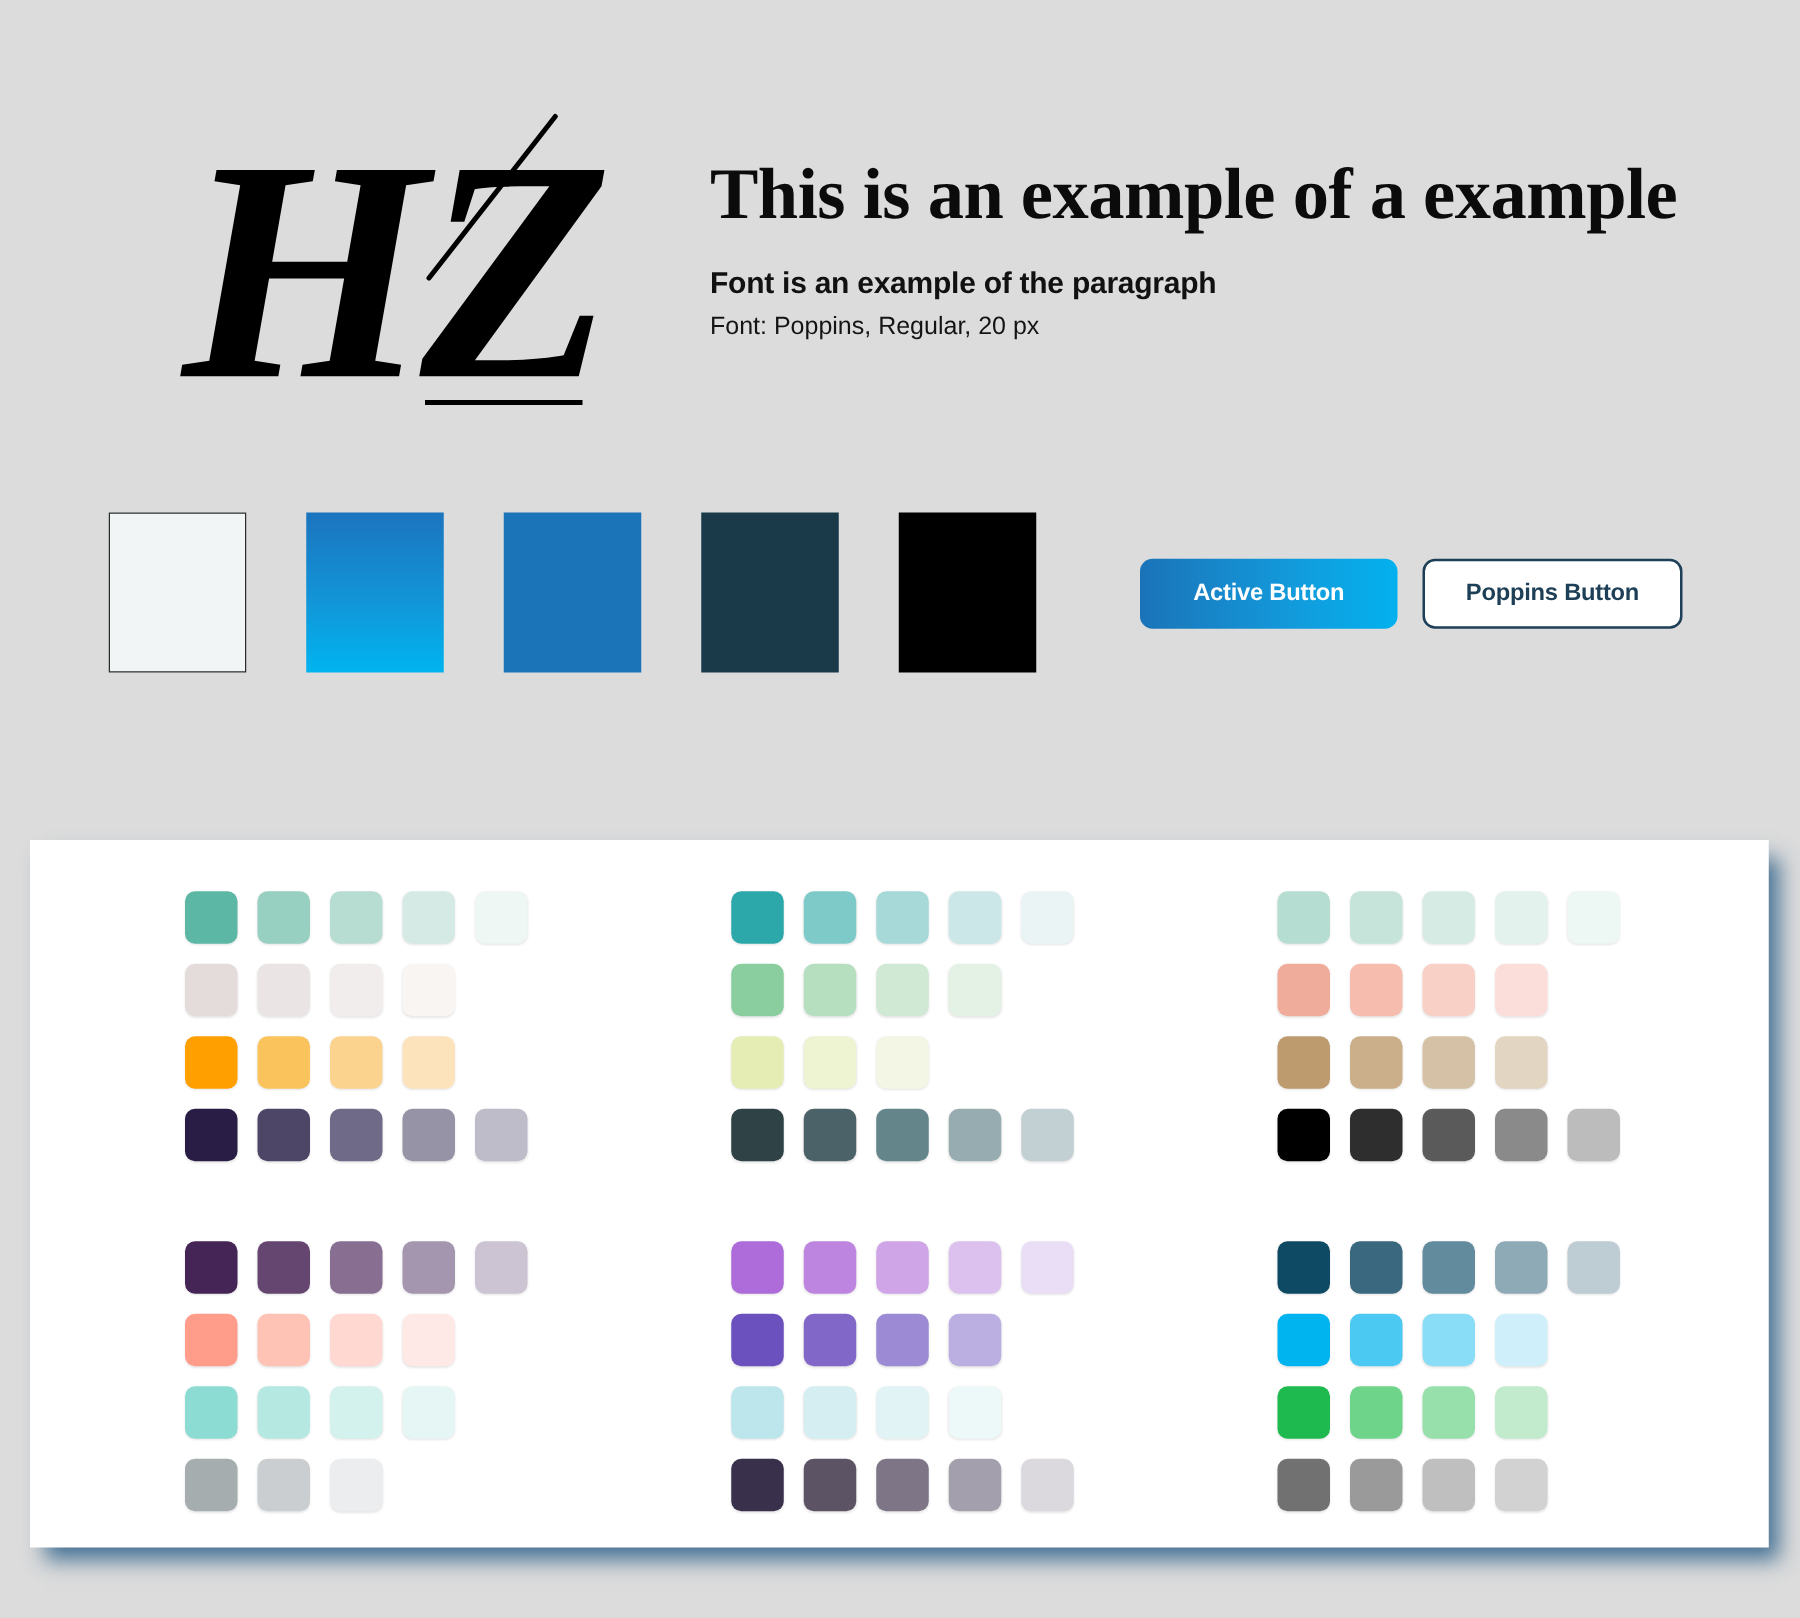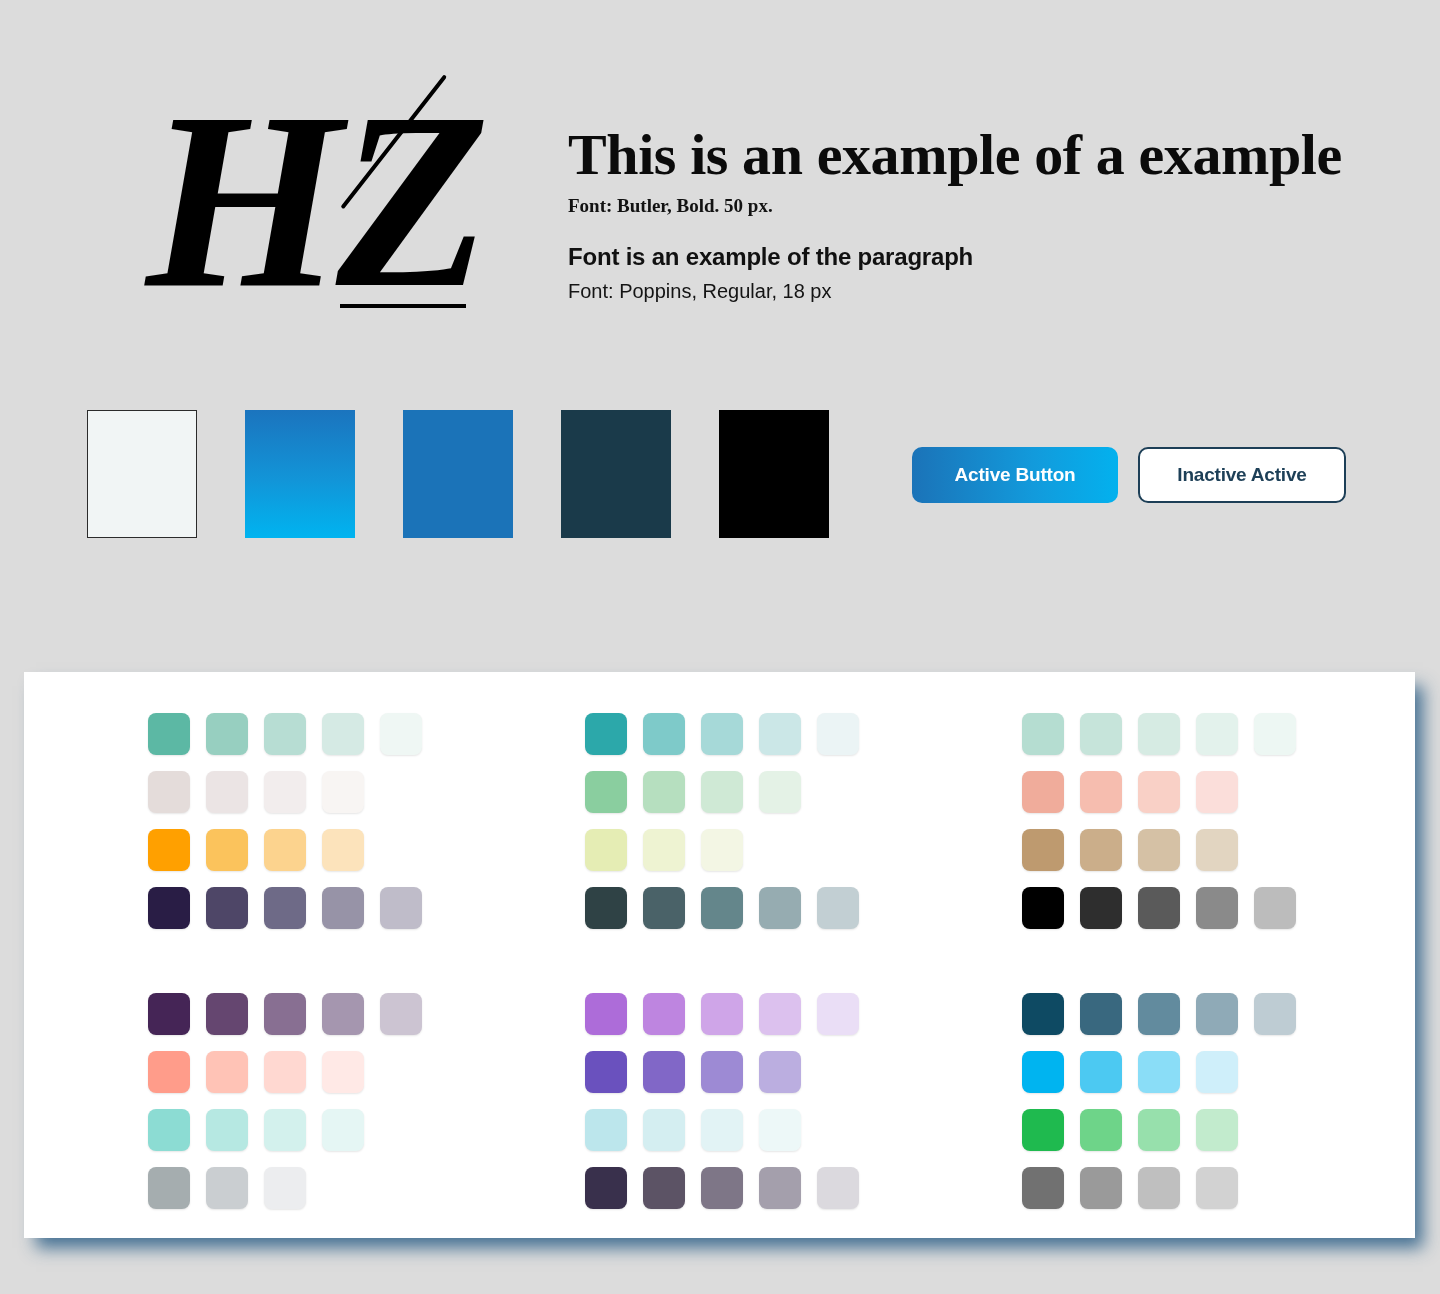--- a/index.html
+++ b/index.html
@@ -16,21 +16,21 @@
     width: 1440px;
     height: 1294px;
     background: #dcdcdc;
     overflow: hidden;
   }
 
   
   #logo-block {
     position: absolute;
     left: 146px;
-    top: 80px;
+    top: 96px;
     width: 400px;
     height: 240px;
   }
   #logo-mark {
     font-family: "Liberation Serif", "DejaVu Serif", serif;
     font-style: italic;
     font-weight: 700;
     font-size: 252px;
     line-height: 240px;
     letter-spacing: -6px;
@@ -196,36 +196,35 @@
 <div id="stage">
 
   <div id="logo-block">
     <div id="logo-mark">HZ</div>
     <div id="logo-strike"></div>
     <div id="logo-strike-bar"></div>
   </div>
 
   <div id="type-block">
     <div id="header-sample">This is an example of a example</div>
-    <div id="header-note">Font: Butler, Bold. 50 px.</div>
     <div id="paragraph-sample">Font is an example of the paragraph</div>
-    <div id="paragraph-note">Font: Poppins, Regular, 18 px</div>
+    <div id="paragraph-note">Font: Poppins, Regular, 20 px</div>
   </div>
 
   <div id="brand-swatches">
       <div class="brand-swatch bordered" style="background: rgb(241, 245, 245);"></div>
       <div class="brand-swatch" style="background: linear-gradient(rgb(27, 116, 190) 0%, rgb(18, 149, 216) 55%, rgb(0, 180, 240) 100%);"></div>
       <div class="brand-swatch" style="background: rgb(27, 115, 184);"></div>
       <div class="brand-swatch" style="background: rgb(26, 58, 74);"></div>
       <div class="brand-swatch" style="background: rgb(0, 0, 0);"></div>
     </div>
 
   <div id="button-group">
     <div class="btn" id="active-button" style="background: linear-gradient(90deg, rgb(27, 115, 184) 0%, rgb(18, 155, 220) 60%, rgb(3, 177, 238) 100%); color: rgb(255, 255, 255);">Active Button</div>
-    <div class="btn" id="inactive-button" style="background: rgb(255, 255, 255); border-color: rgb(29, 63, 87); color: rgb(29, 63, 87);">Inactive Active</div>
+    <div class="btn" id="inactive-button" style="background: rgb(255, 255, 255); border-color: rgb(29, 63, 87); color: rgb(29, 63, 87);">Poppins Button</div>
   </div>
 
   <div id="palette-card" style="background: rgb(255, 255, 255);">
     <div id="palette-grid">
         <div class="palette-column">
           <div class="palette-block">
             <div class="palette-row">
               <div class="swatch" style="background: rgb(92, 184, 164);"></div>
               <div class="swatch" style="background: rgb(151, 207, 192);"></div>
               <div class="swatch" style="background: rgb(183, 221, 211);"></div>

